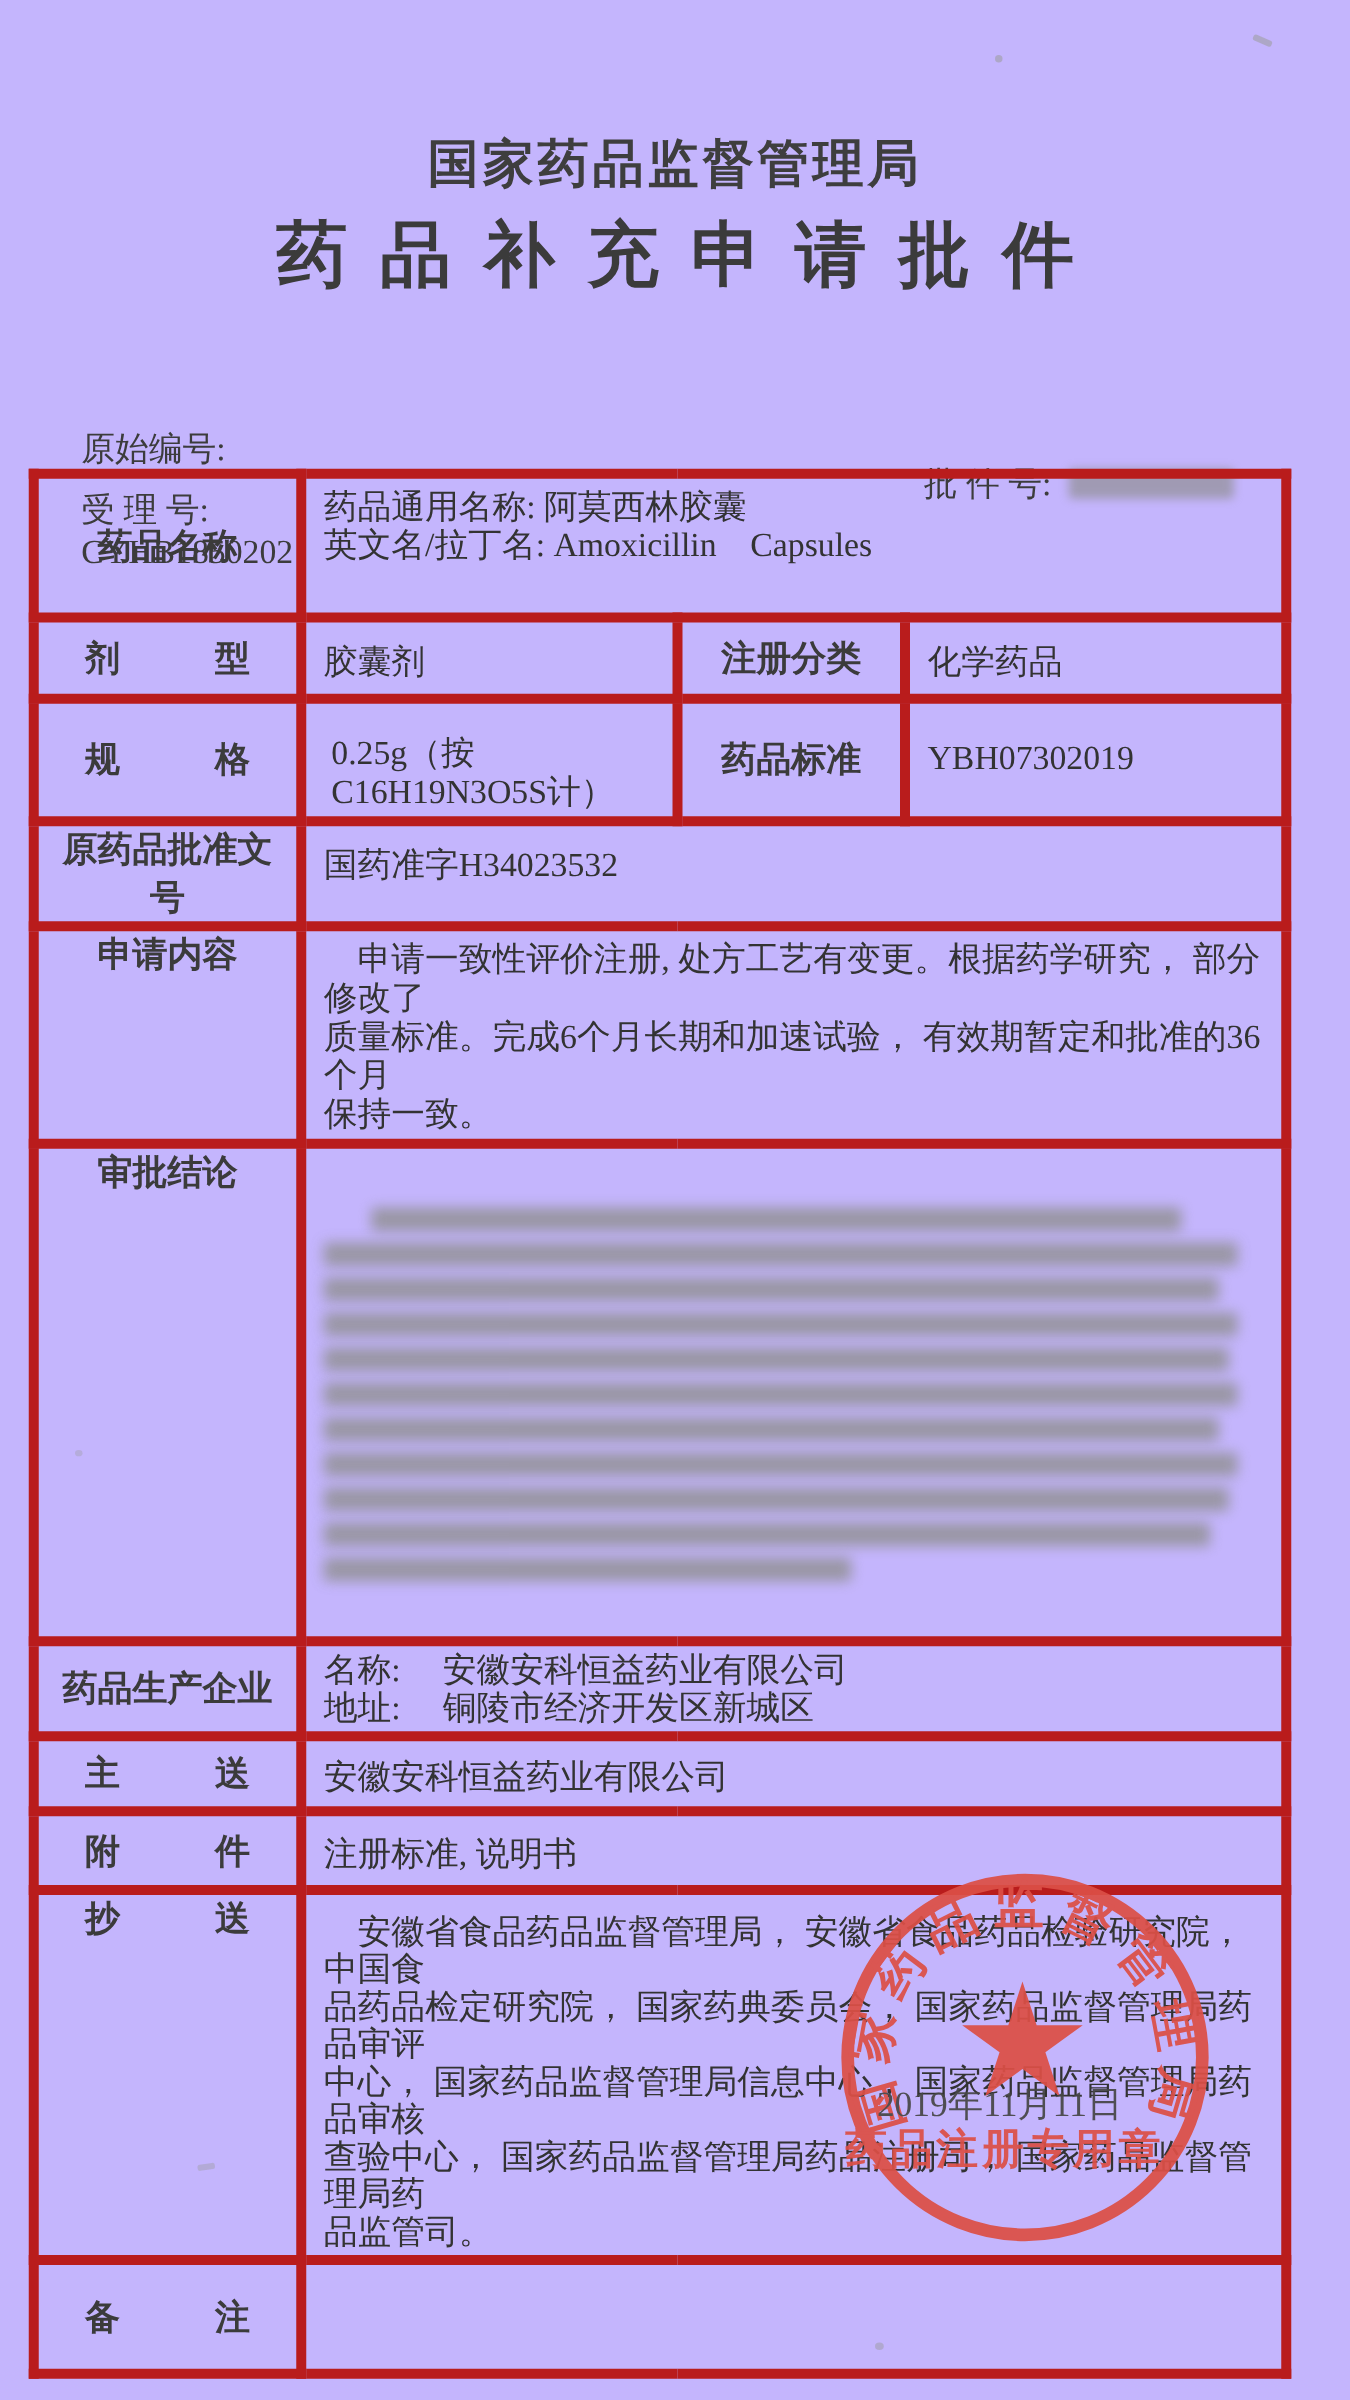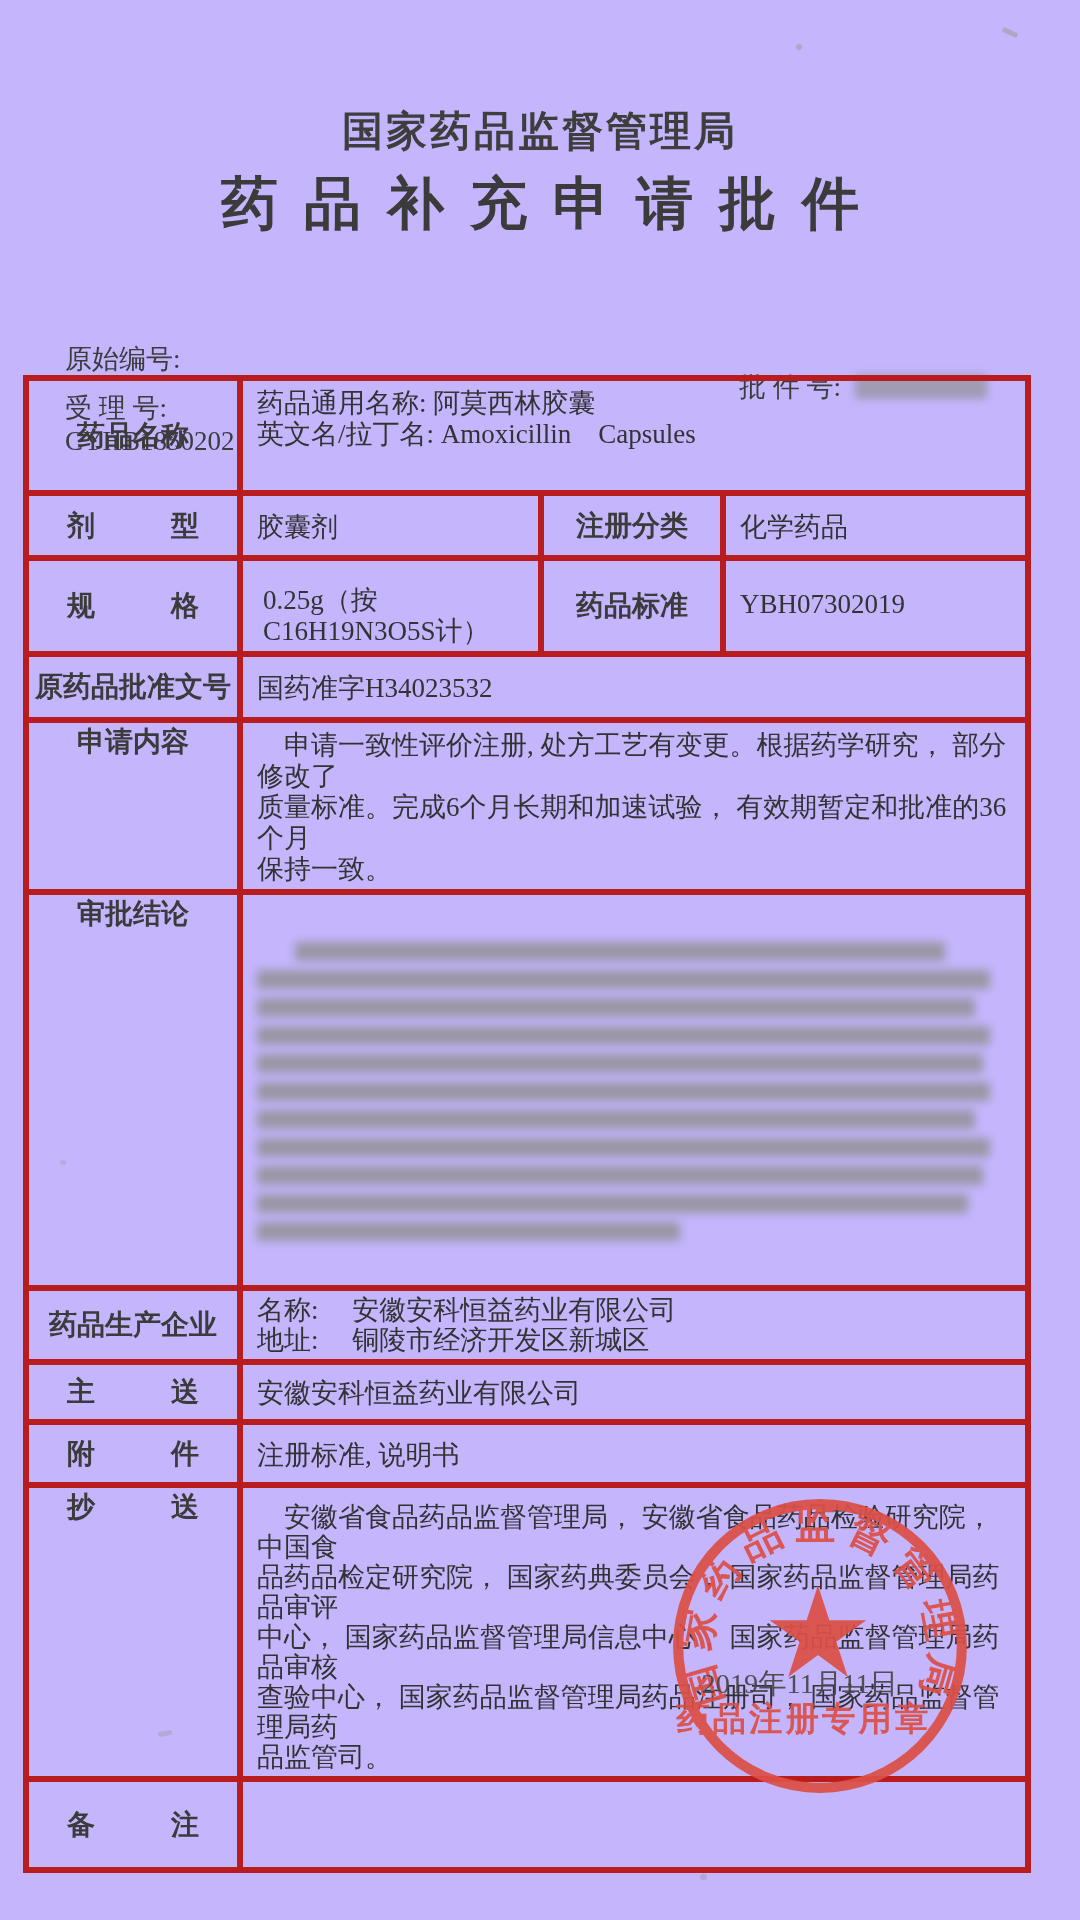--- a/index.html
+++ b/index.html
@@ -32,21 +32,21 @@
     background:#8d8d8d;opacity:.65;filter:blur(4px);
     border-radius:3px;vertical-align:-3px;
   }
 
   
   table.main{
     position:absolute;left:23px;top:375px;width:1002px;
     border-collapse:collapse;table-layout:fixed;
     border:3px solid #4a4a4a;
   }
-  table.main td{border:6px solid #b91c1c;overflow:hidden;}
+  table.main td{border:8px solid #b91c1c;overflow:hidden;}
   td.lab{
     text-align:center;vertical-align:middle;
     font-weight:700;font-size:28px;color:#3b3b3b;padding:0 6px;
   }
   td.lab .sp2{display:block;width:132px;margin:0 auto;text-align-last:justify;}
   td.lab.top{vertical-align:top;}
   td.val{
     vertical-align:top;text-align:left;
     font-size:27px;line-height:31px;color:#333;
     padding:7px 12px 4px 14px;white-space:pre-line;

